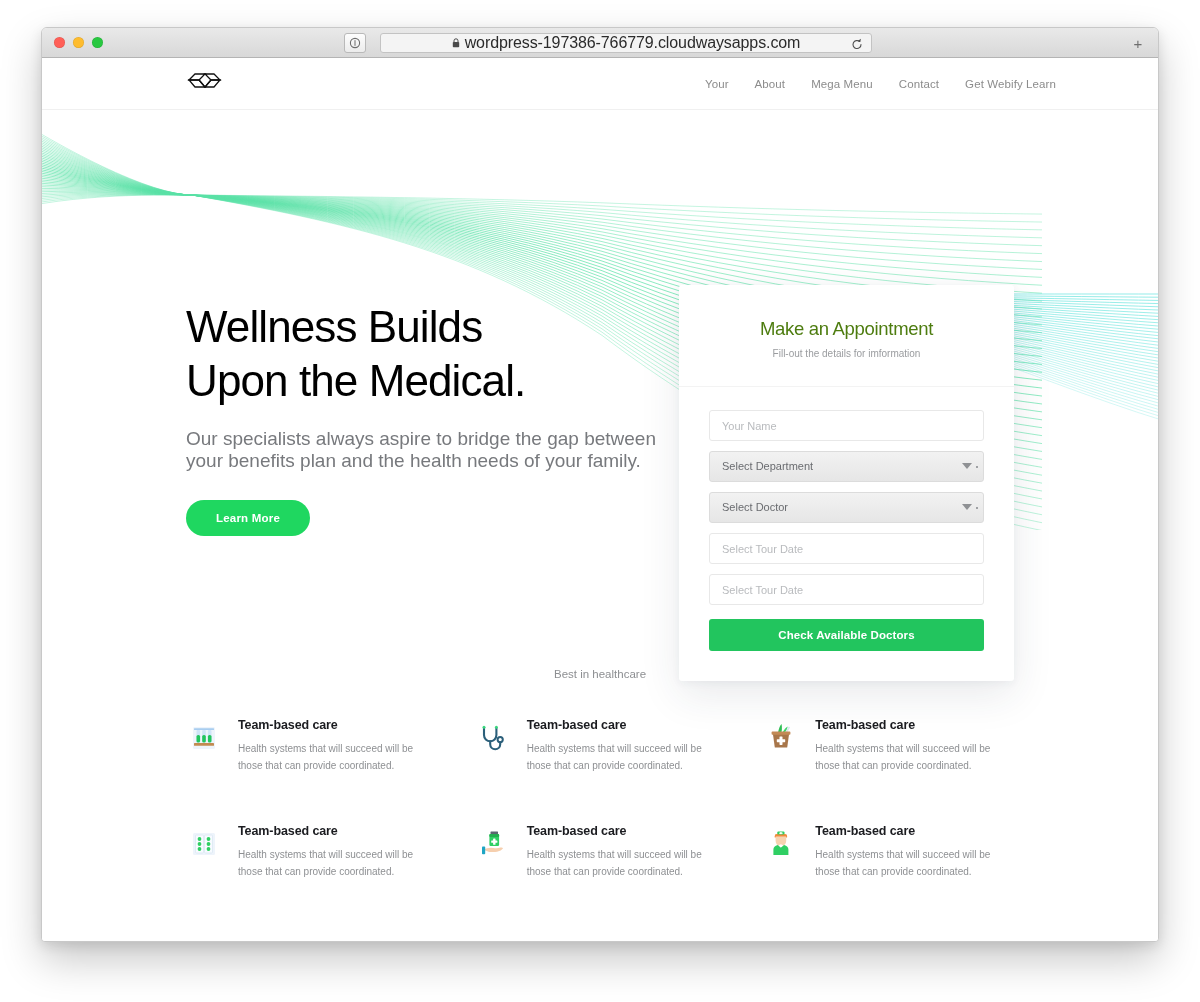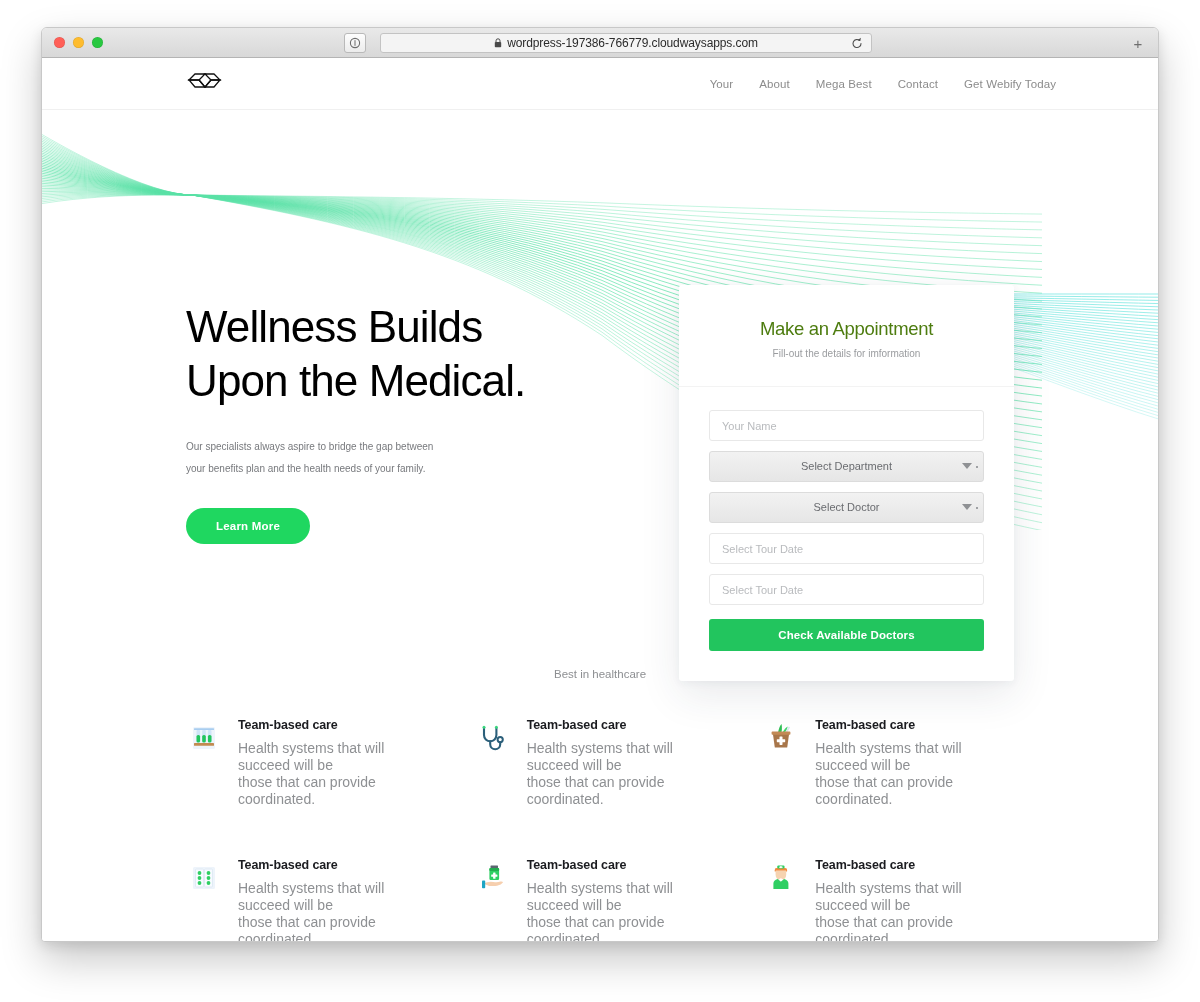--- a/index.html
+++ b/index.html
@@ -66,21 +66,21 @@
     left: 338px;
     width: 492px;
     height: 20px;
     background: #f4f4f4;
     border: 1px solid #c3c3c3;
     border-radius: 3px;
     display: flex;
     align-items: center;
     justify-content: center;
     gap: 5px;
-    font-size: 12px;
+    font-size: 16px;
     color: #2b2b2b;
     letter-spacing: -0.1px;
   }
   .lock-icon { display: block; }
   .reload-icon {
     position: absolute;
     right: 8px;
     top: 3px;
   }
 
@@ -155,22 +155,22 @@
     width: 520px;
   }
   .hero-title {
     font-size: 44px;
     font-weight: 400;
     line-height: 54px;
     color: #000000;
     letter-spacing: -0.9px;
   }
   .hero-sub {
-    margin-top: 28px;
-    font-size: 10px;
+    margin-top: 20px;
+    font-size: 19px;
     line-height: 22px;
     color: #77797d;
   }
   .btn-learn {
     margin-top: 28px;
     display: inline-block;
     background: #1fd760;
     color: #ffffff;
     font-size: 11.5px;
     font-weight: bold;
@@ -229,21 +229,20 @@
   .field::placeholder { color: #b9bbbe; }
 
   .select-wrap { position: relative; }
   .field.select {
     background: linear-gradient(to bottom, #f2f2f2, #e6e6e6);
     border: 1px solid #dcdcdc;
     color: #6a6c70;
     appearance: none;
     -webkit-appearance: none;
     line-height: 29px;
-    text-align: center;
   }
   .sel-arrow {
     position: absolute;
     right: 12px; top: 12px;
     width: 0; height: 0;
     border-left: 5px solid transparent;
     border-right: 5px solid transparent;
     border-top: 6px solid #8f9194;
     pointer-events: none;
   }
@@ -312,21 +311,21 @@
   }
   .feature-icon svg { display: block; }
   .feature-title {
     font-size: 12.5px;
     font-weight: bold;
     color: #1b1c20;
     letter-spacing: -0.1px;
   }
   .feature-desc {
     margin-top: 8px;
-    font-size: 14px;
+    font-size: 10px;
     line-height: 17px;
     color: #8e9093;
   }
 </style>
 </head>
 <body>
 
 <div class="browser-window">
 
   <div class="titlebar">
@@ -374,23 +373,23 @@
             <path d="M3 9 L13 9 L19 16 L9 16 Z"></path>
             <path d="M19 3 L28 3 L34 9 L25 9 Z"></path>
             <path d="M25 9 L34 9 L28 16 L19 16 Z"></path>
             <path d="M13 9 L19 16 L25 9"></path>
           </g>
         </svg>
       </div>
       <nav class="site-nav">
         <a href="#">Your</a>
         <a href="#">About</a>
-        <a href="#">Mega Best</a>
+        <a href="#">Mega Menu</a>
         <a href="#">Contact</a>
-        <a href="#">Get Webify Today</a>
+        <a href="#">Get Webify Learn</a>
       </nav>
     </div>
 
     <div class="hero">
 
       <svg class="wave-left" viewBox="0 0 1000 420" preserveAspectRatio="none">
         <g id="wl" fill="none" stroke="#3ddc97" stroke-width="0.85" opacity="0.85">
             <path d="M -60 107.0 C 20 82.9, 110 85.0, 150 85.0 C 300 86.5, 430 88.0, 560 92.8 C 720 99.5, 860 102.5, 1010 104.2" stroke="#3ddc97" fill="none" stroke-width="0.85" opacity="0.41"></path>
             <path d="M -60 104.1 C 20 81.9, 110 85.0, 150 85.0 C 300 87.1, 430 89.2, 560 96.0 C 720 105.5, 860 109.8, 1010 112.2" stroke="#3ddc97" fill="none" stroke-width="0.85" opacity="0.43"></path>
             <path d="M -60 101.1 C 20 80.9, 110 85.0, 150 85.0 C 300 87.7, 430 90.5, 560 99.3 C 720 111.5, 860 117.0, 1010 120.1" stroke="#3ddc97" fill="none" stroke-width="0.85" opacity="0.45"></path>

